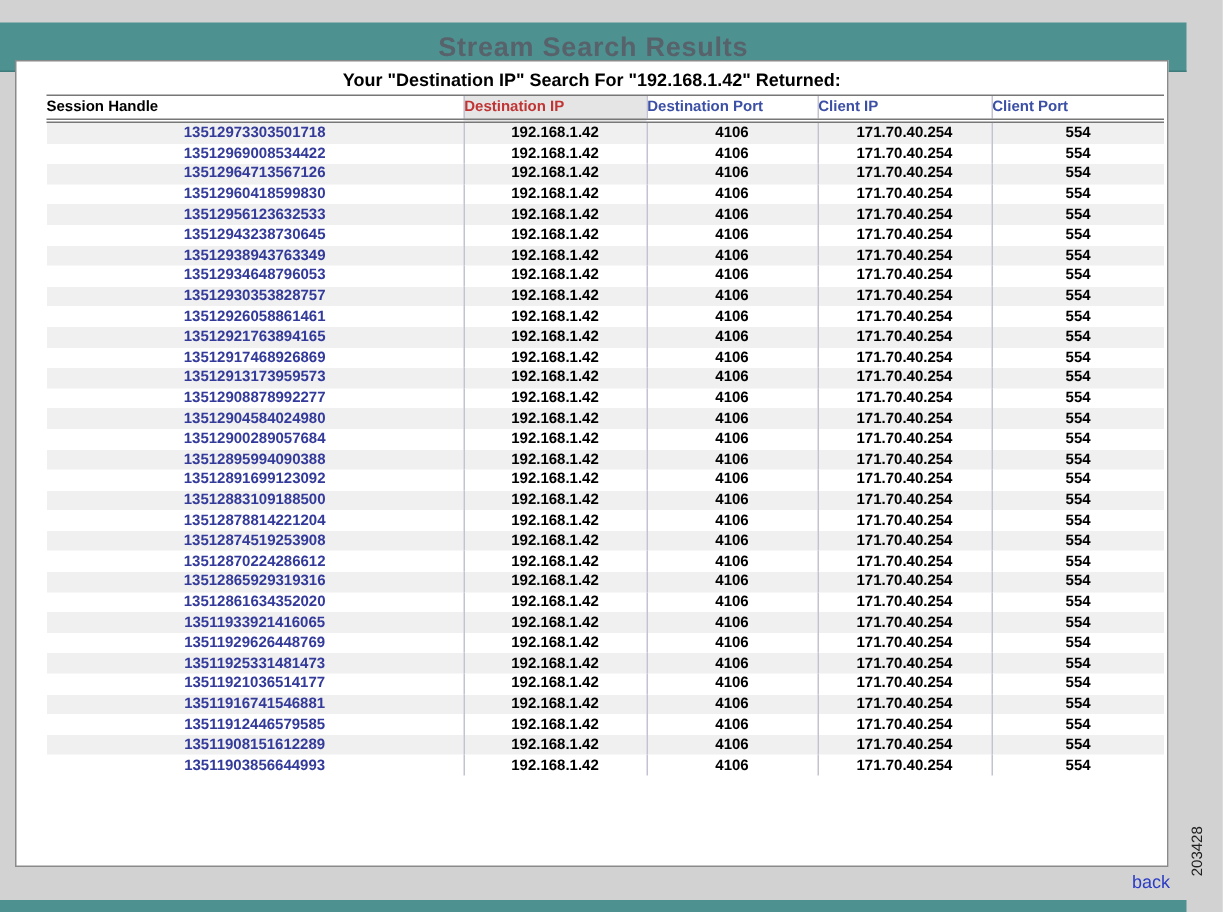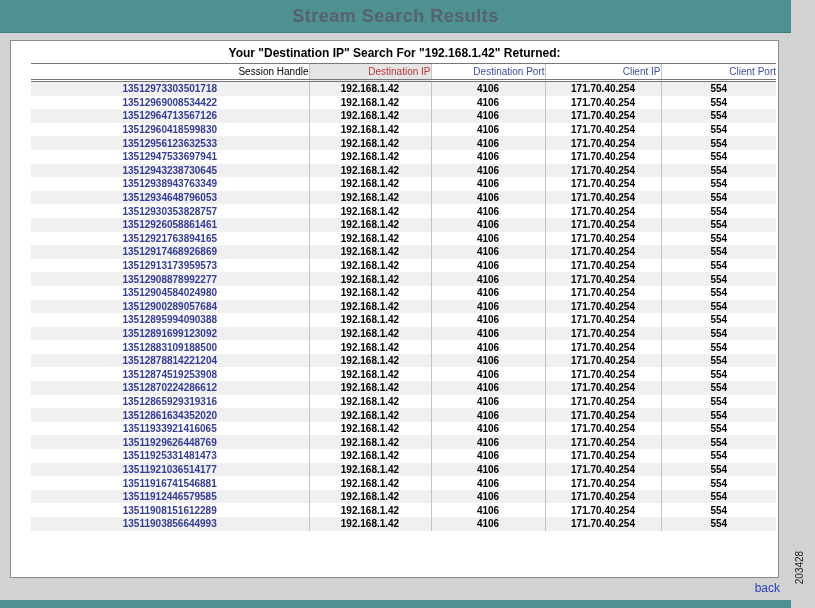--- a/index.html
+++ b/index.html
@@ -8,21 +8,21 @@
     width: 815px;
     height: 608px;
     overflow: hidden;
     background: #d2d2d2;
     font-family: "Liberation Sans", "DejaVu Sans", sans-serif;
   }
   .screen { position: relative; width: 815px; height: 608px; }
 
   .title-bar {
     position: absolute;
-    left: 0; top: 0;
+    left: 0; top: 15px;
     width: 791px; height: 32px;
     background: #4e9191;
     border-bottom: 1px solid #3f7d7d;
     display: flex; align-items: center; justify-content: center;
   }
   .title {
     font-size: 18px;
     font-weight: bold;
     color: #58626b;
     letter-spacing: 0.5px;
@@ -46,23 +46,23 @@
   }
 
   table.results {
     border-collapse: collapse;
     table-layout: fixed;
     width: 745px;
     margin-left: 20px;
   }
   table.results th {
     font-size: 10px;
-    font-weight: normal;
+    font-weight: bold;
     color: #3b4fa5;
-    text-align: right;
+    text-align: left;
     padding: 2px 0;
     border-top: 1px solid #777777;
     border-bottom: 3px double #777777;
   }
   table.results th:first-child { color: #000000; }
   table.results th.hl {
     background: #e5e5e5;
     color: #c03434;
   }
   table.results th + th, table.results td + td {
@@ -175,27 +175,20 @@
             <td>554</td>
           </tr>
           <tr>
             <td><a class="session-link">13512956123632533</a></td>
             <td>192.168.1.42</td>
             <td>4106</td>
             <td>171.70.40.254</td>
             <td>554</td>
           </tr>
           <tr>
-            <td><a class="session-link">13512947533697941</a></td>
-            <td>192.168.1.42</td>
-            <td>4106</td>
-            <td>171.70.40.254</td>
-            <td>554</td>
-          </tr>
-          <tr>
             <td><a class="session-link">13512943238730645</a></td>
             <td>192.168.1.42</td>
             <td>4106</td>
             <td>171.70.40.254</td>
             <td>554</td>
           </tr>
           <tr>
             <td><a class="session-link">13512938943763349</a></td>
             <td>192.168.1.42</td>
             <td>4106</td>

